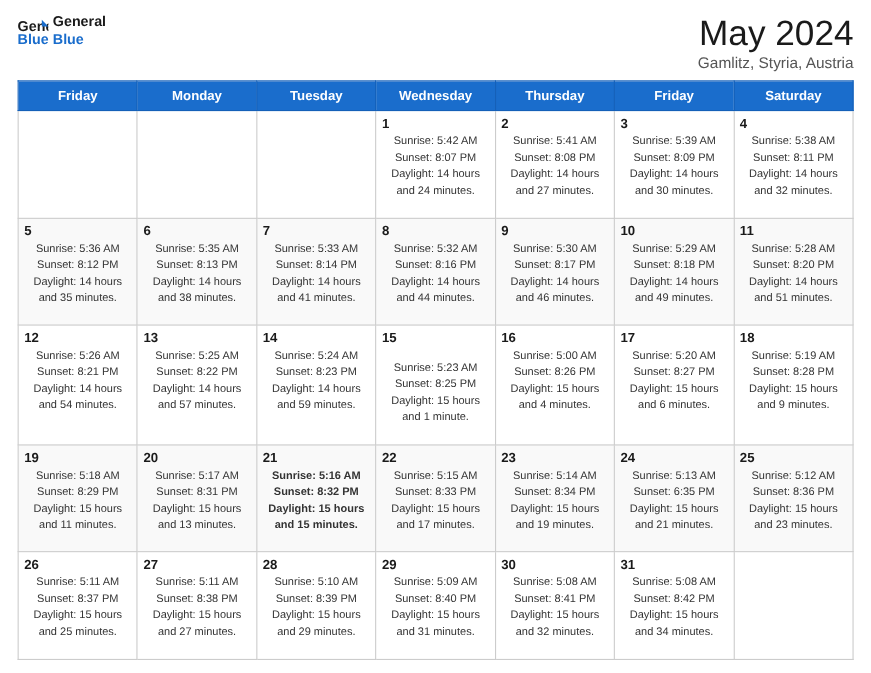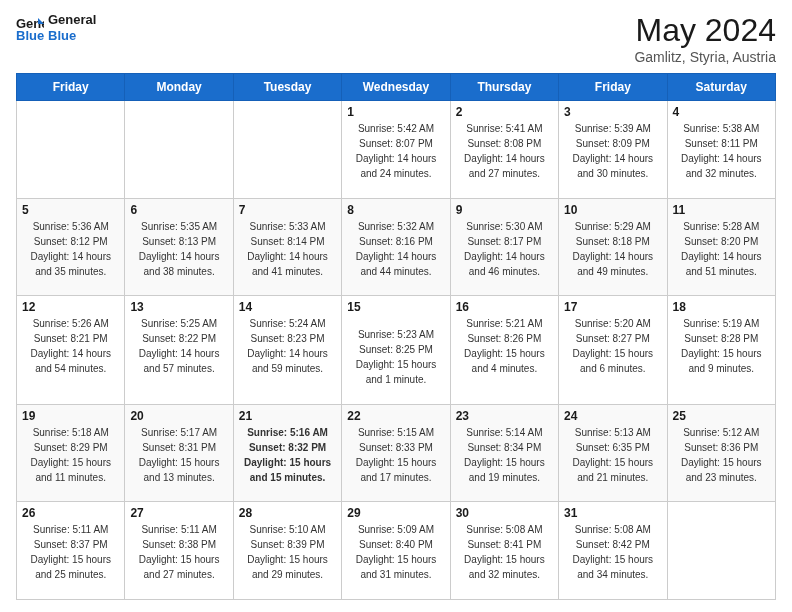--- a/index.html
+++ b/index.html
@@ -232,21 +232,21 @@
           </td>
           <td>
             <div class="day-num">15</div>
             <div class="day-info" style="white-space: pre-line; margin-top: 13px;">Sunrise: 5:23 AM
 Sunset: 8:25 PM
 Daylight: 15 hours
 and 1 minute.</div>
           </td>
           <td>
             <div class="day-num">16</div>
-            <div class="day-info" style="white-space: pre-line;">Sunrise: 5:21 AM
+            <div class="day-info" style="white-space: pre-line;">Sunrise: 5:00 AM
 Sunset: 8:26 PM
 Daylight: 15 hours
 and 4 minutes.</div>
           </td>
           <td>
             <div class="day-num">17</div>
             <div class="day-info" style="white-space: pre-line;">Sunrise: 5:20 AM
 Sunset: 8:27 PM
 Daylight: 15 hours
 and 6 minutes.</div>

